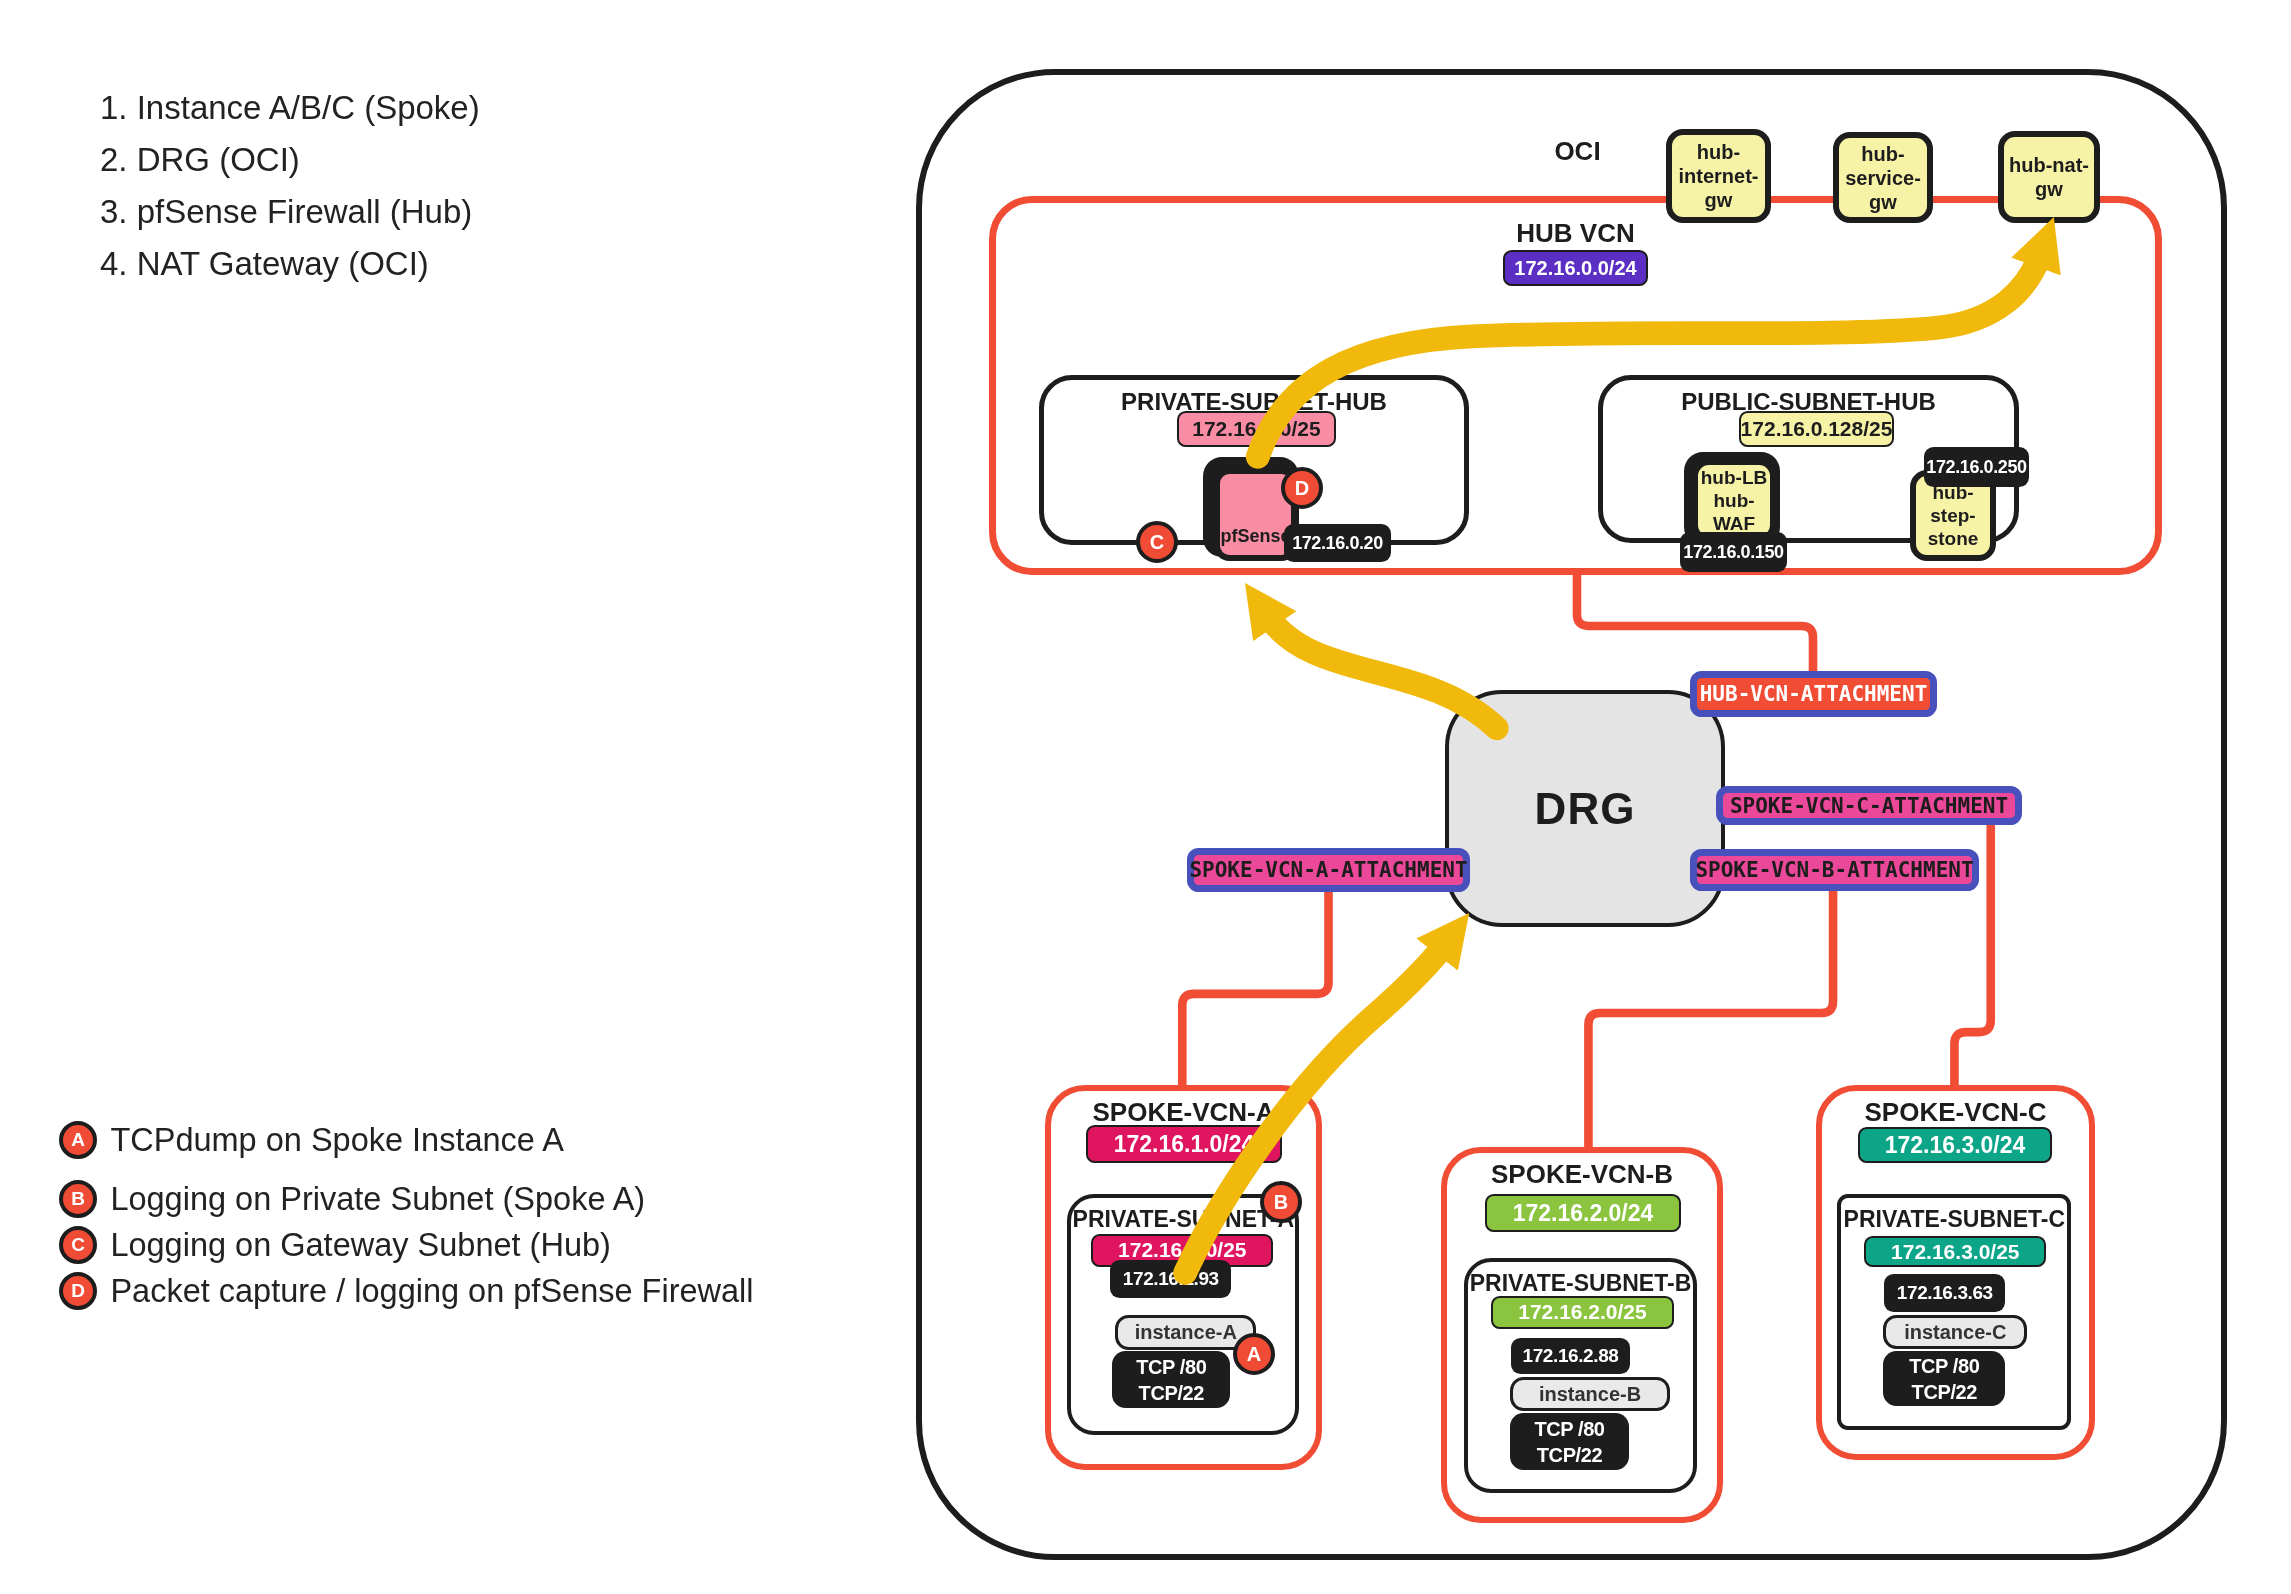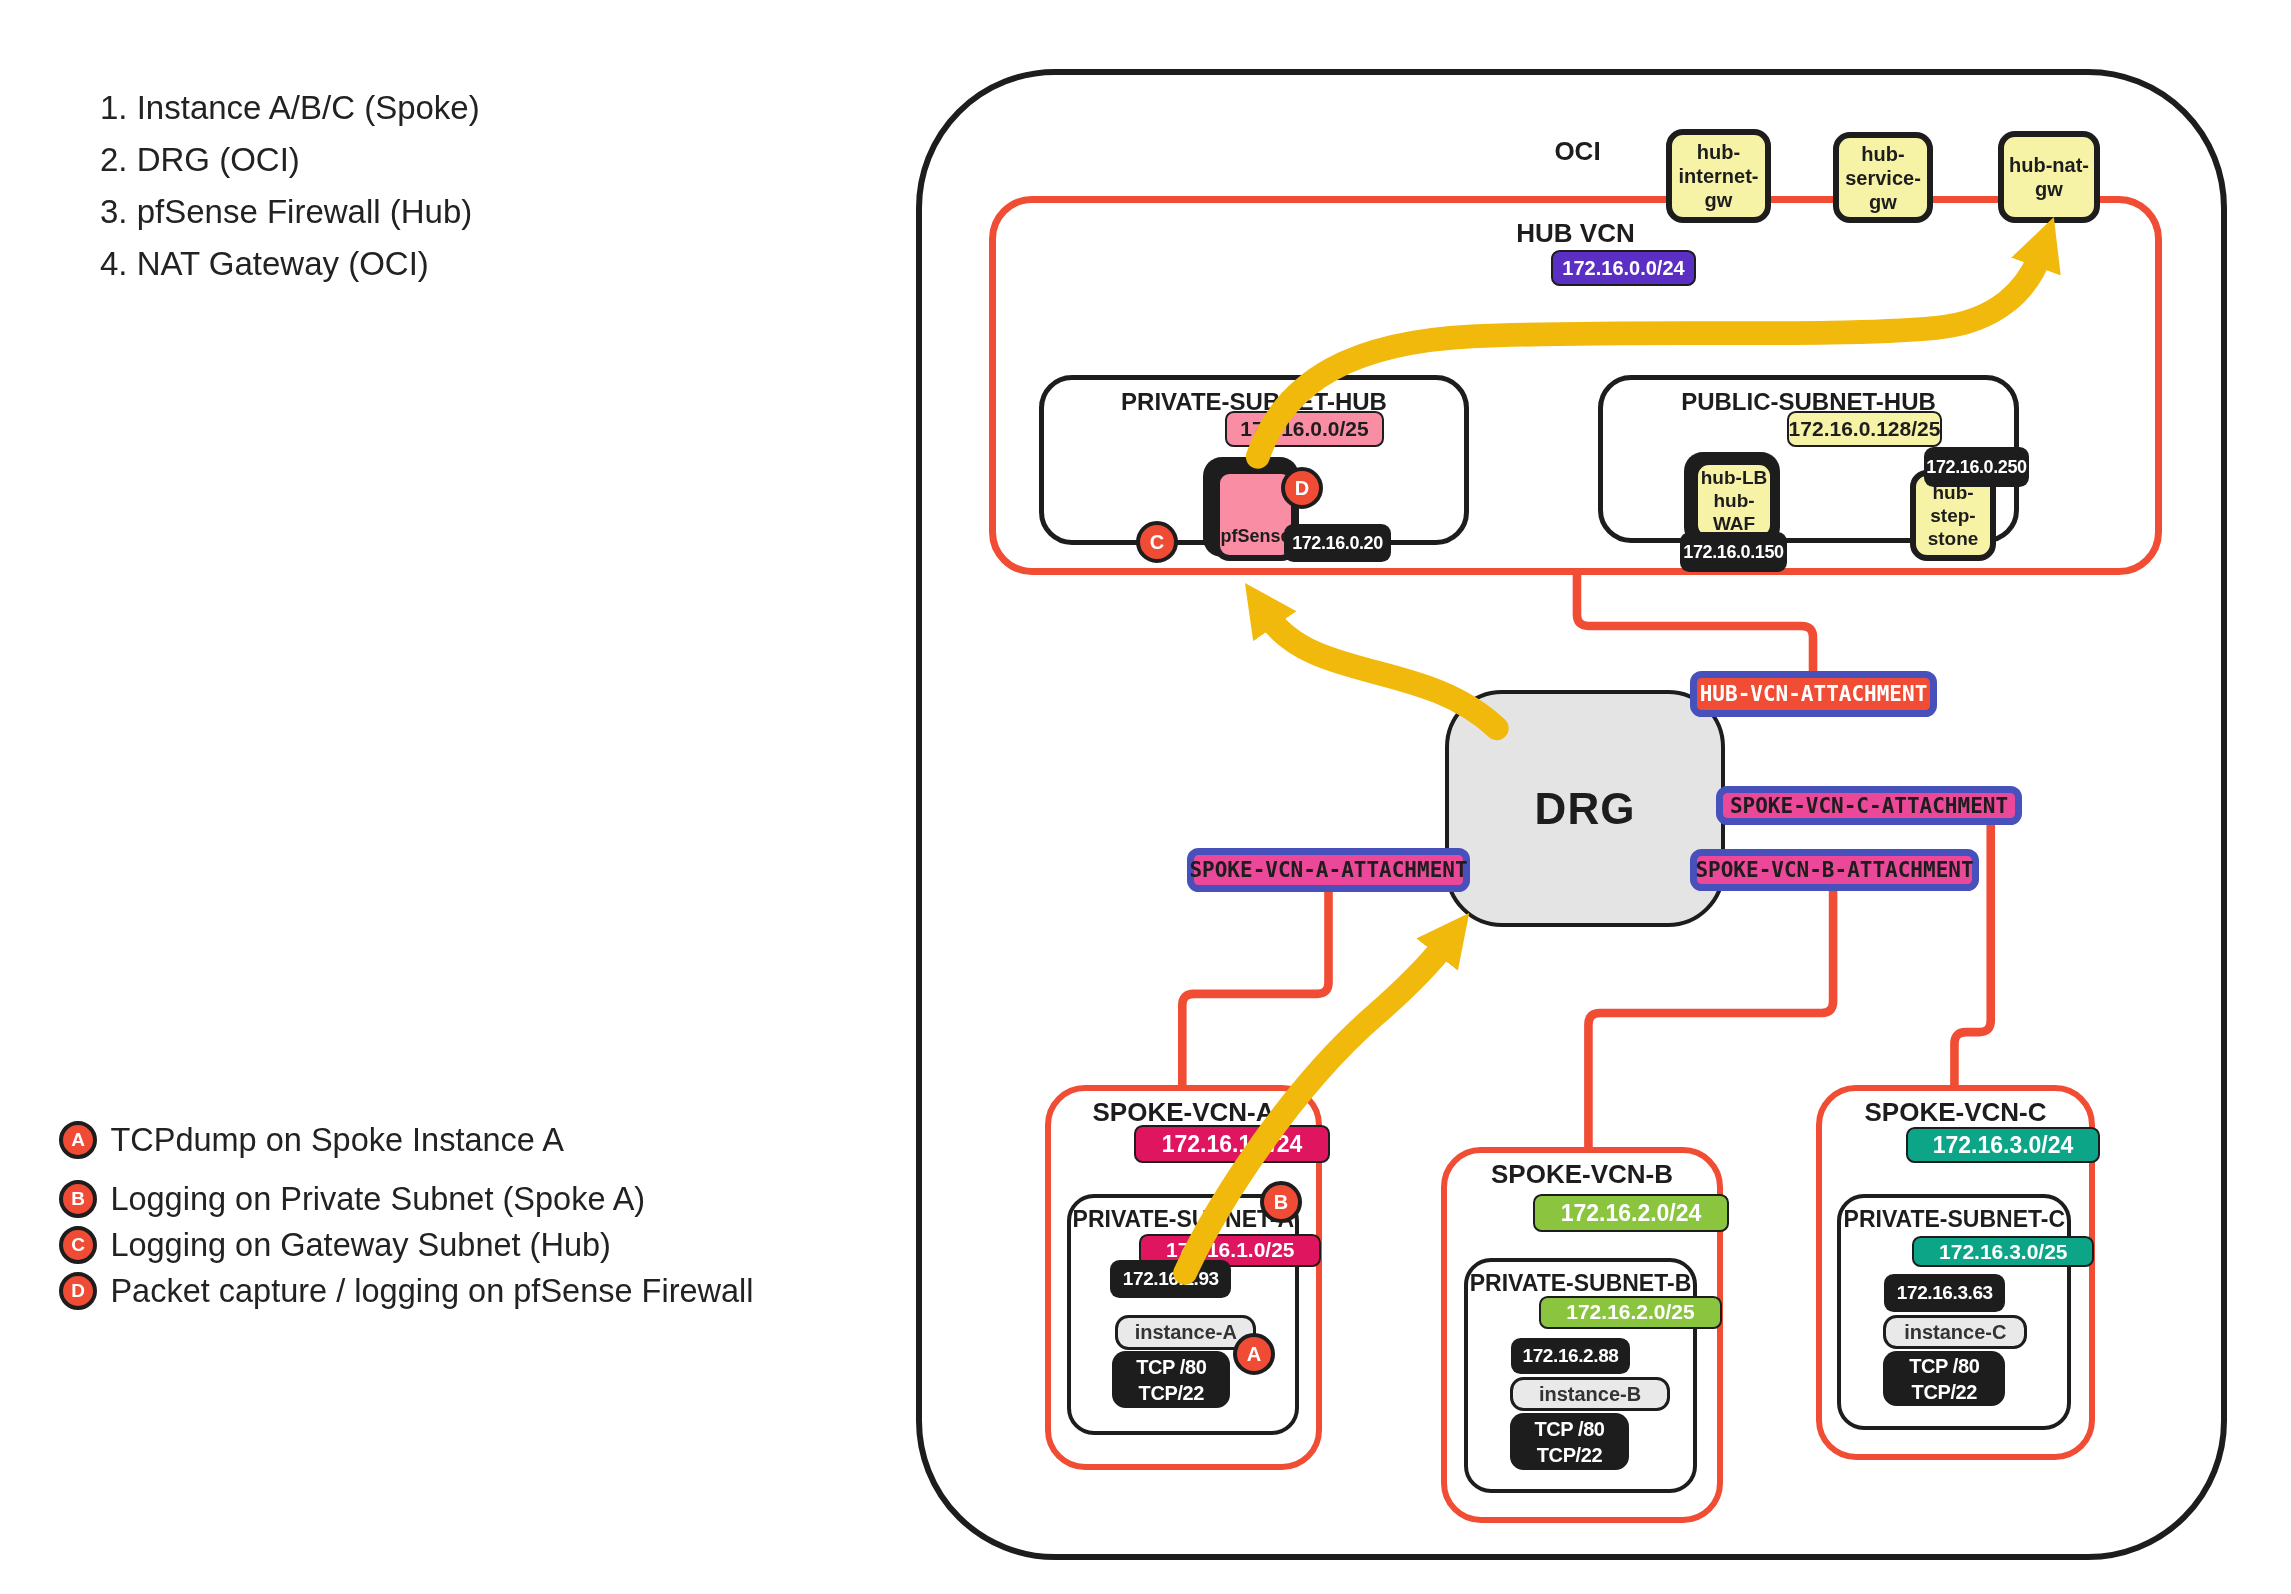--- a/index.html
+++ b/index.html
@@ -24,21 +24,21 @@
   .hub-box { left:989px; top:196px; width:1173px; height:379px; border:7.6px solid #F14C34; border-radius:43px; }
 
   .gw { background:#F6F2A6; border:6.7px solid #1d1d1d; border-radius:17px;
         display:flex; flex-direction:column; align-items:center; justify-content:center;
         font-weight:bold; font-size:20px; line-height:24px; text-align:center; }
 
   .vcn-title { text-align:center; font-weight:bold; font-size:26px; white-space:nowrap; }
   .sub-title { text-align:center; font-weight:bold; font-size:23px; white-space:nowrap; }
 
   .badge { border:2.9px solid #1d1d1d; border-radius:8.6px; display:flex; align-items:center; justify-content:center;
-           font-weight:bold; white-space:nowrap;margin-left:48px; }
+           font-weight:bold; white-space:nowrap; }
   .badge.purple { background:#5B2EC4; color:#fff; font-size:20px; }
   .badge.pinklight { background:#F98DA3; color:#1d1d1d; font-size:21px; }
   .badge.paleyellow { background:#F6F2A6; color:#1d1d1d; font-size:21px; }
   .badge.magenta { background:#E0155F; color:#fff; }
   .badge.green { background:#8BC540; color:#fff; }
   .badge.teal { background:#0DA588; color:#fff; }
 
   .black-badge { background:#1d1d1d; color:#fff; border-radius:9.6px; display:flex; flex-direction:column;
                  align-items:center; justify-content:center; font-weight:bold; font-size:18px;
                  letter-spacing:-0.4px; white-space:nowrap; }
@@ -210,21 +210,21 @@
         <span>TCP /80</span>
         <span>TCP/22</span>
       </div>
       <div class="abs instance" style="left:42px; top:115px; width:160px; height:34px;">instance-B</div>
     </div>
   </div>
 
   <div class="abs spoke" style="left:1816px; top:1085px; width:279px; height:375px;">
     <div class="abs vcn-title" style="left:0; right:0; top:5.7px;">SPOKE-VCN-C</div>
     <div class="abs badge teal vcn-badge" style="left:36px; top:36px; width:194px; height:36px;">172.16.3.0/24</div>
-    <div class="abs spoke-inner" style="left:15.3px; top:103px; width:234px; height:236px;">
+    <div class="abs spoke-inner" style="left:15.3px; top:103px; width:234px; height:236px;border-radius:11px;">
       <div class="abs sub-title" style="left:0; right:0; top:7.6px;">PRIVATE-SUBNET-C</div>
       <div class="abs badge teal sub-badge" style="left:23px; top:38px; width:182px; height:31px;">172.16.3.0/25</div>
       <div class="abs black-badge" style="left:43px; top:76px; width:121px; height:38px; font-size:19px;">172.16.3.63</div>
       <div class="abs black-badge tcp-badge" style="left:42px; top:153px; width:122px; height:55px;">
         <span>TCP /80</span>
         <span>TCP/22</span>
       </div>
       <div class="abs instance" style="left:42px; top:117px; width:144px; height:34px;">instance-C</div>
     </div>
   </div>

